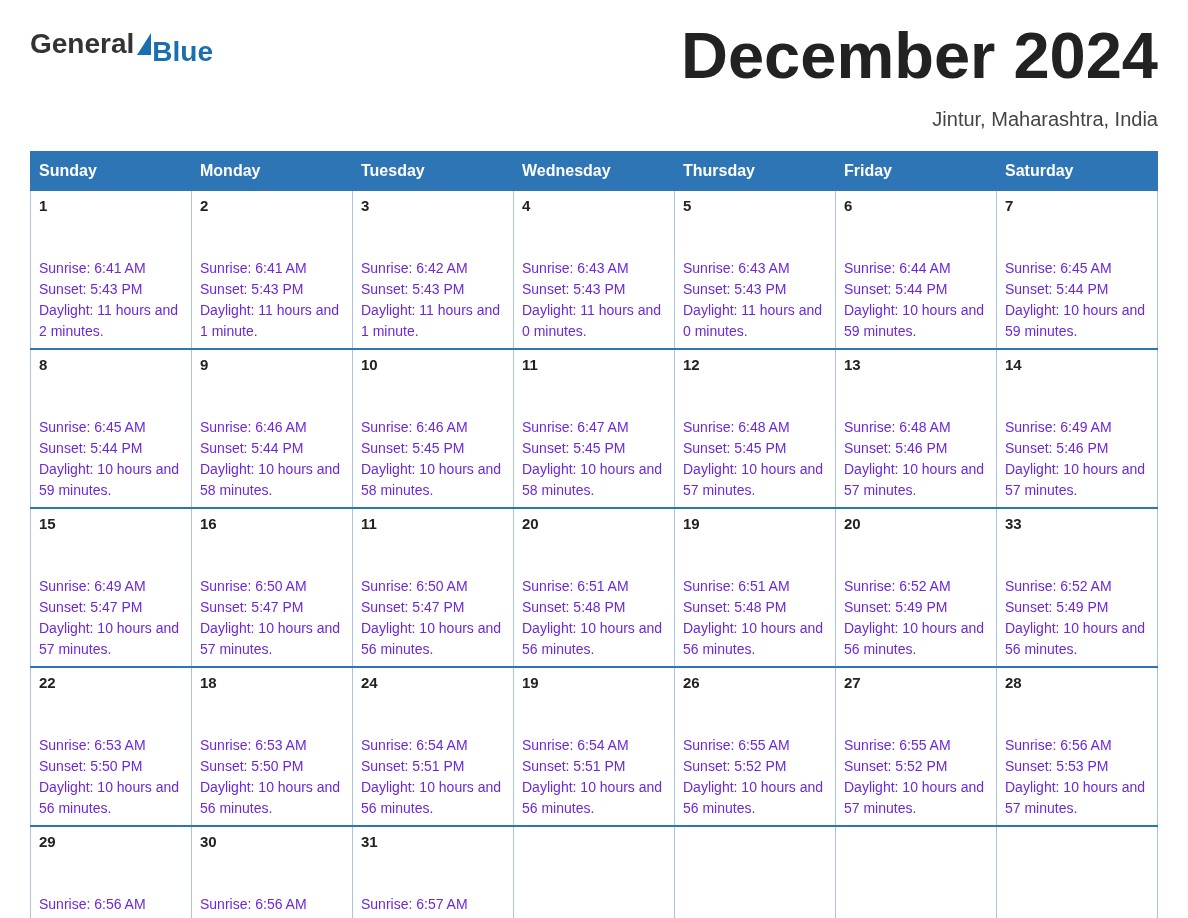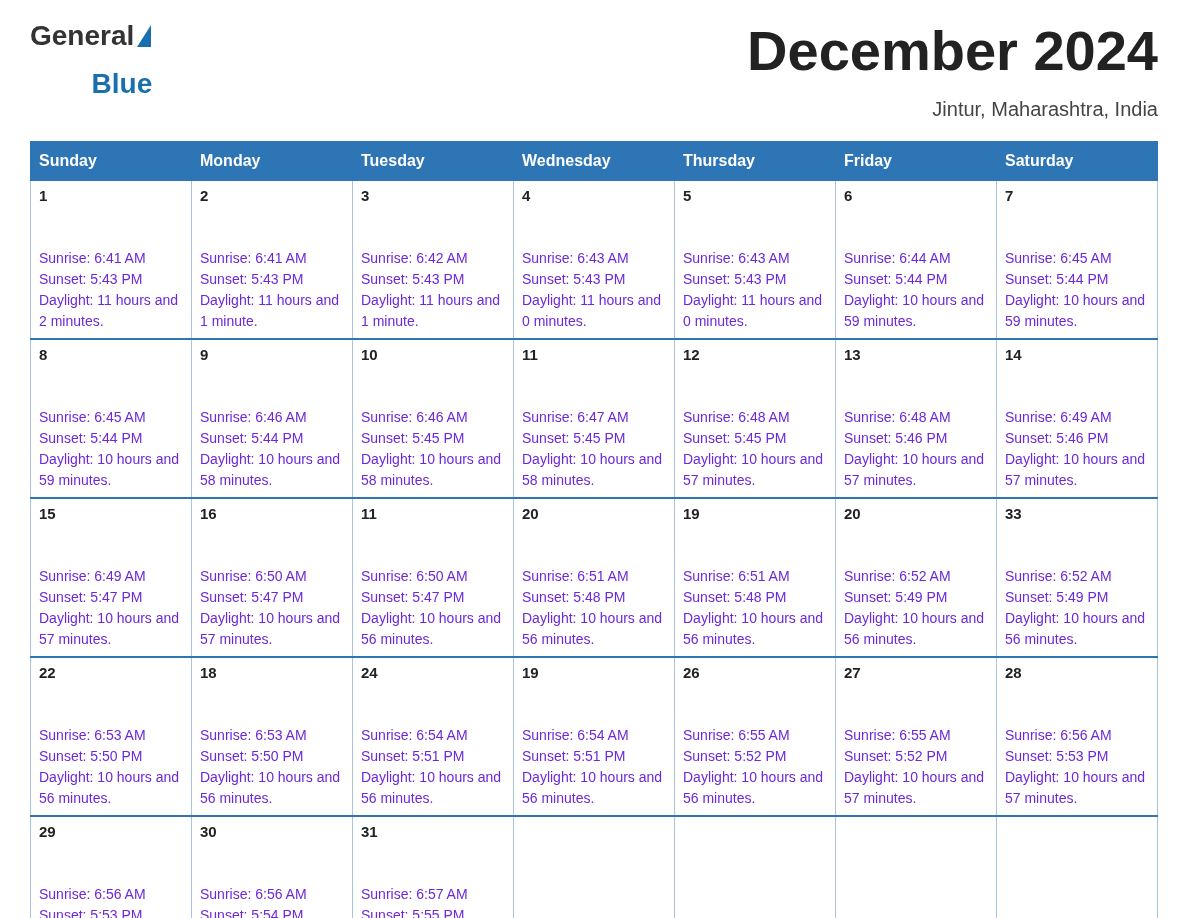--- a/index.html
+++ b/index.html
@@ -11,22 +11,22 @@
       min-height: 918px;
     }
     .header {
       display: flex;
       justify-content: space-between;
       align-items: flex-start;
       margin-bottom: 20px;
     }
     .logo {
       display: flex;
-      flex-direction: column;
-      align-items: flex-end;
+      flex-direction: row;
+      align-items: center;
     }
     .logo-text {
       font-size: 28px;
       font-weight: bold;
       color: #333;
       display: flex;
       align-items: center;
     }
     .logo-general {
       color: #333;
@@ -43,21 +43,21 @@
     }
     .logo-blue {
       color: #1a6faf;
       font-size: 28px;
       font-weight: bold;
     }
     .title-block {
       text-align: right;
     }
     .month-title {
-      font-size: 56px;
+      font-size: 65px;
       font-weight: bold;
       color: #222;
       line-height: 1.1;
     }
     .location {
       font-size: 20px;
       color: #444;
       margin-top: 16px;
     }
     table {

